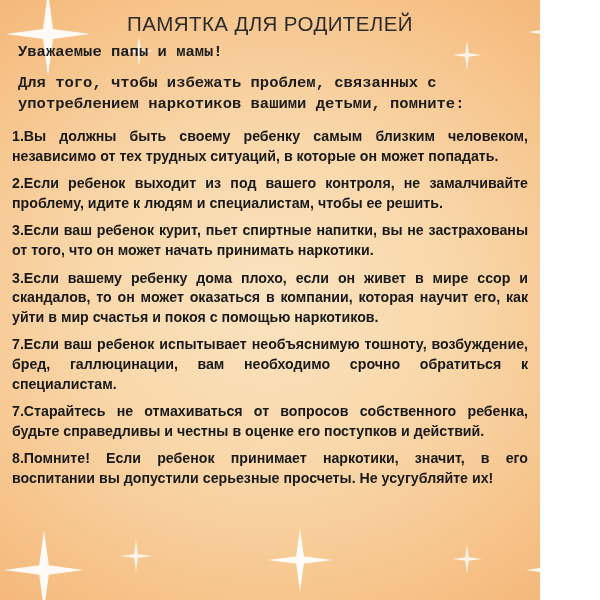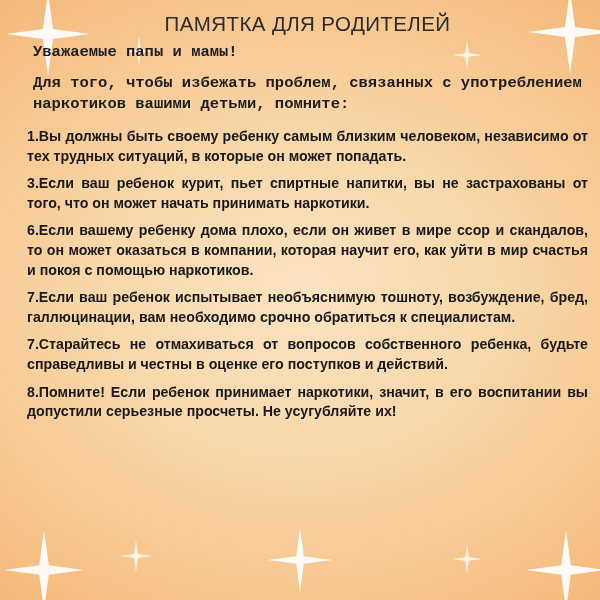--- a/index.html
+++ b/index.html
@@ -7,28 +7,27 @@
     padding: 0;
   }
   body {
     width: 600px;
     height: 600px;
     font-family: "Liberation Sans", sans-serif;
     overflow: hidden;
   }
   #poster {
     position: relative;
-    width: 600px;
+    width: 540px;
     height: 600px;
     box-sizing: border-box;
     background: radial-gradient(ellipse 150% 120% at 50% 50%,
                   #fbe3c0 0%, #f9d8ab 22%, #f6c187 45%, #f3ae6c 62%,
                   #f0a05b 76%, #ee9750 88%, #ec8f46 100%);
     overflow: hidden;
-    padding-left: 15px;
   }
   
   .star {
     position: absolute;
     pointer-events: none;
   }
   .star span {
     position: absolute;
     left: 0; top: 0;
     width: 100%;
@@ -112,20 +111,21 @@
   <div class="content">
     <h1 class="title">ПАМЯТКА ДЛЯ РОДИТЕЛЕЙ</h1>
 
     <div class="subtitle">
       <span>Уважаемые папы и мамы!</span>
       <span class="l2">Для того, чтобы избежать проблем, связанных с употреблением наркотиков вашими детьми, помните:</span>
     </div>
 
     <div class="body">
       <p class="item">1.Вы должны быть своему ребенку самым близким человеком, независимо от тех трудных ситуаций, в которые он может попадать.</p>
+      <p class="item">2.Если ребенок выходит из под вашего контроля, не замалчивайте проблему, идите к людям и специалистам, чтобы ее решить.</p>
       <p class="item">3.Если ваш ребенок курит, пьет спиртные напитки, вы не застрахованы от того, что он может начать принимать наркотики.</p>
-      <p class="item">6.Если вашему ребенку дома плохо, если он живет в мире ссор и скандалов, то он может оказаться в компании, которая научит его, как уйти в мир счастья и покоя с помощью наркотиков.</p>
+      <p class="item">3.Если вашему ребенку дома плохо, если он живет в мире ссор и скандалов, то он может оказаться в компании, которая научит его, как уйти в мир счастья и покоя с помощью наркотиков.</p>
       <p class="item">7.Если ваш ребенок испытывает необъяснимую тошноту, возбуждение, бред, галлюцинации, вам необходимо срочно обратиться к специалистам.</p>
       <p class="item">7.Старайтесь не отмахиваться от вопросов собственного ребенка, будьте справедливы и честны в оценке его поступков и действий.</p>
       <p class="item">8.Помните! Если ребенок принимает наркотики, значит, в его воспитании вы допустили серьезные просчеты. Не усугубляйте их!</p>
     </div>
   </div>
 </div>
 
 </body></html>

